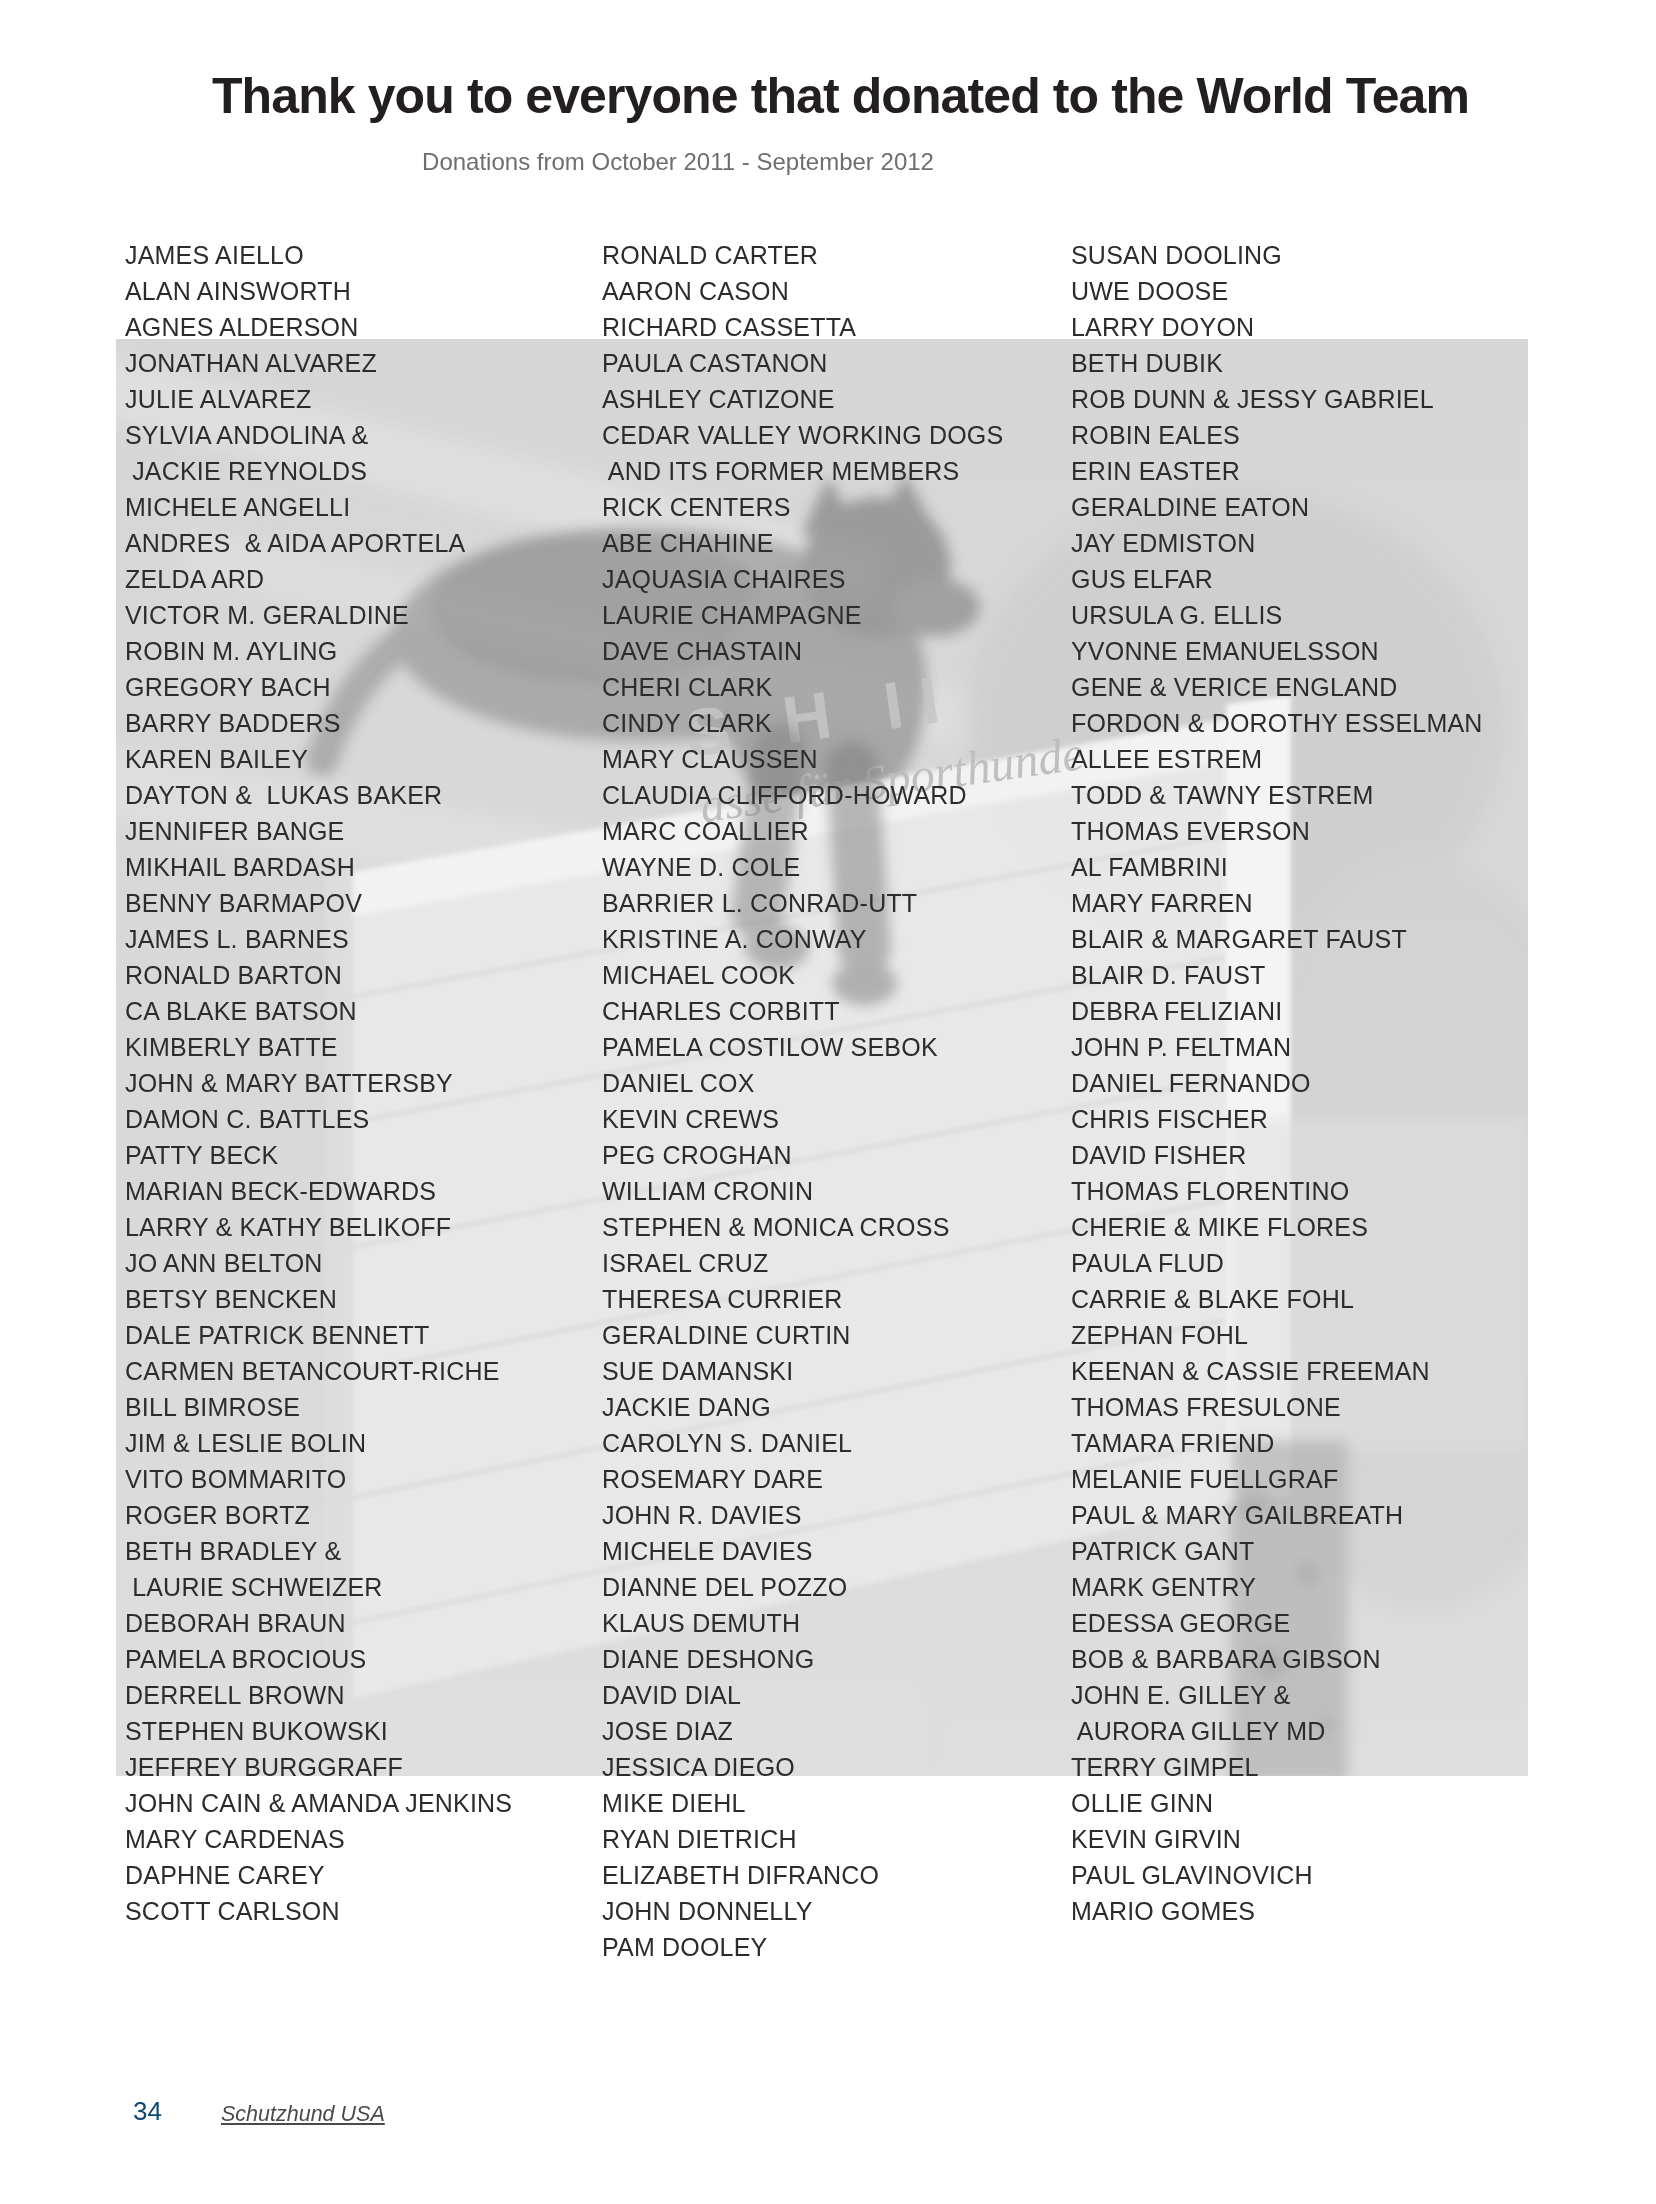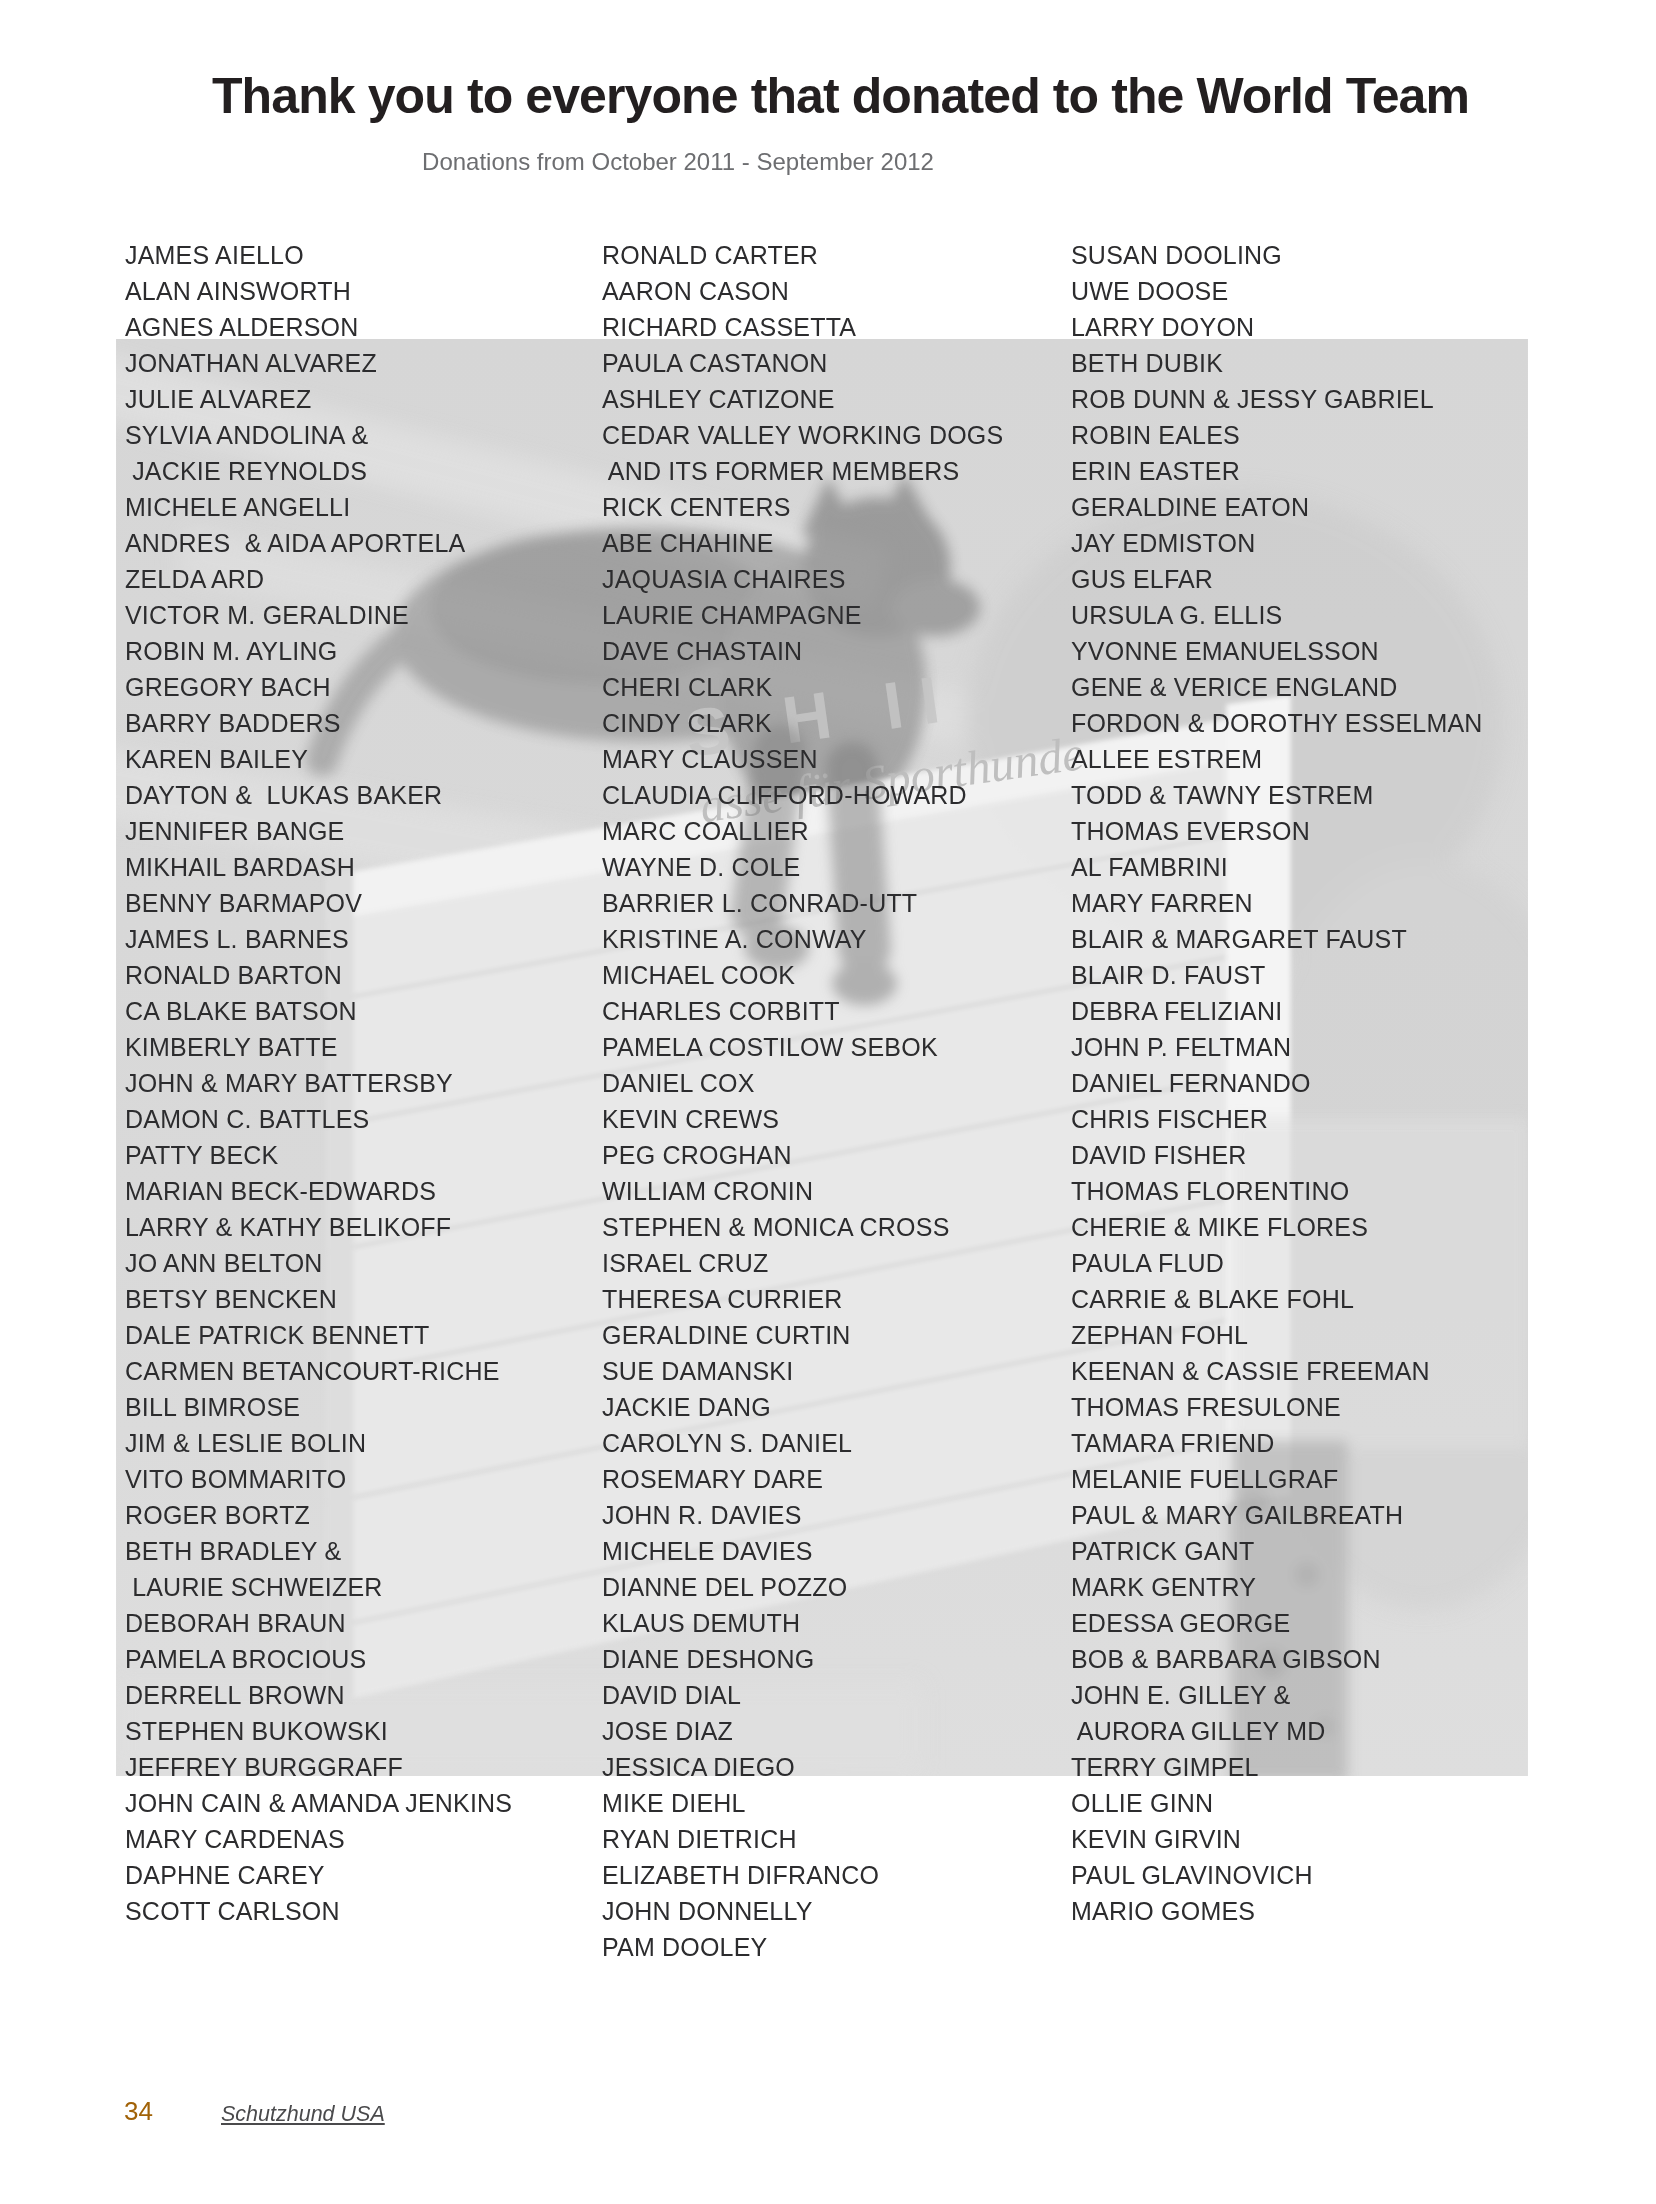--- a/index.html
+++ b/index.html
@@ -39,22 +39,22 @@
   .c3{left:1071px}
   .name-line{
     font-size:25px;
     line-height:36px;
     color:#2c2c2e;
     white-space:pre;
     letter-spacing:0.2px;
   }
   
   .pagenum{
-    position:absolute;left:124px;top:2096px;z-index:2;
-    font-size:26px;color:#a16207;
+    position:absolute;left:133px;top:2096px;z-index:2;
+    font-size:26px;color:#0c4a6e;
   }
   .pub{
     position:absolute;left:221px;top:2102px;z-index:2;
     font-size:21.5px;font-style:italic;color:#4a4a4c;text-decoration:underline;
   }
 </style>
 </head>
 <body>
 
 <div class="page">

